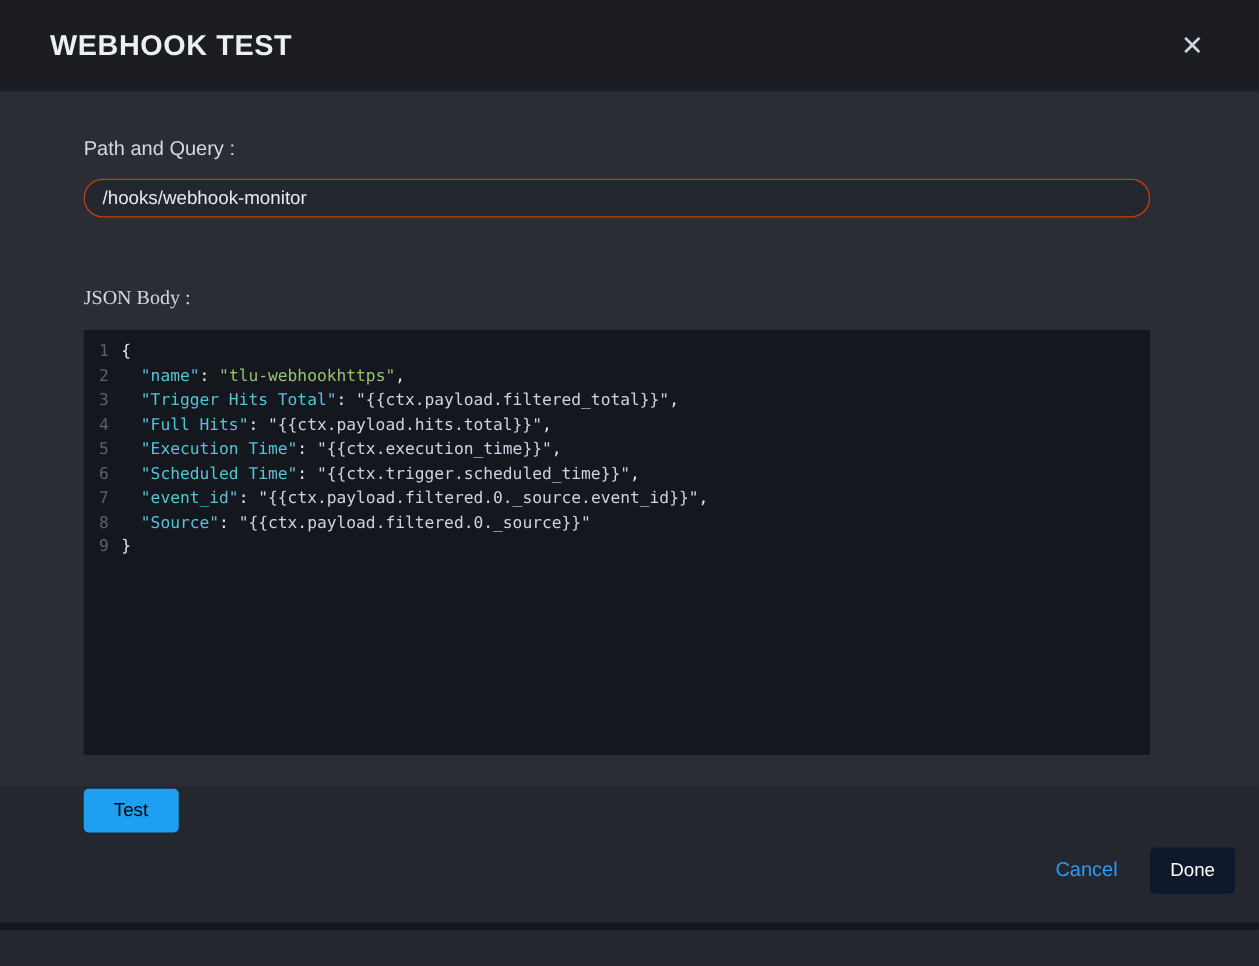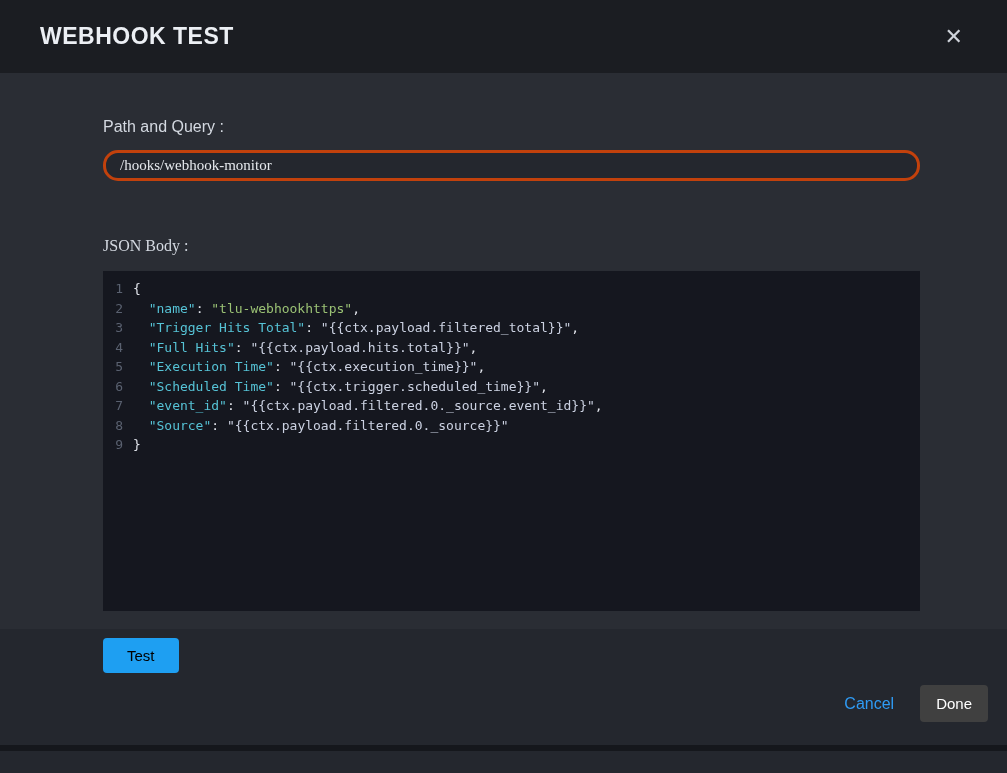--- a/index.html
+++ b/index.html
@@ -34,37 +34,36 @@
     color: #cfd3da;
     cursor: pointer;
     line-height: 1;
     font-weight: 300;
     padding: 4px;
     user-select: none;
   }
   
   .modal-body {
     flex: 1 1 auto;
-    padding: 38px 87px 0 103px;
-    margin-top: 7px;
+    padding: 38px 87px 0 67px;
   }
   .field-label {
     font-size: 16px;
     color: #d4d9e1;
     margin-bottom: 14px;
   }
   .path-input {
     width: 100%;
     height: 31px;
     background: #24272e;
-    border: 3px solid #c2410c;
+    border: 1px solid #c2410c;
     border-radius: 15px;
     color: #e6e9ee;
     font-size: 15px;
-    font-family: Liberation Serif, serif;
+    font-family: Liberation Sans, sans-serif;
     padding: 0 14px;
     outline: none;
     display: block;
   }
   .json-label { margin-top: 56px; margin-bottom: 16px; font-family: Liberation Serif, serif; }
   
   .code-editor {
     width: 100%;
     height: 340px;
     background: #15171f;
@@ -112,21 +111,21 @@
     padding: 0 19px 11px 0;
   }
   .cancel-link {
     color: #2f9bf4;
     font-size: 16px;
     cursor: pointer;
     background: none; border: none;
     font-family: "Liberation Sans", "DejaVu Sans", sans-serif;
   }
   .done-btn {
-    background: #404040;
+    background: #0f172a;
     color: #ffffff;
     border: none;
     border-radius: 4px;
     font-size: 15px;
     font-family: "Liberation Sans", "DejaVu Sans", sans-serif;
     padding: 10px 16px;
     cursor: pointer;
   }
   .bottom-strip {
     flex: 0 0 6px;

